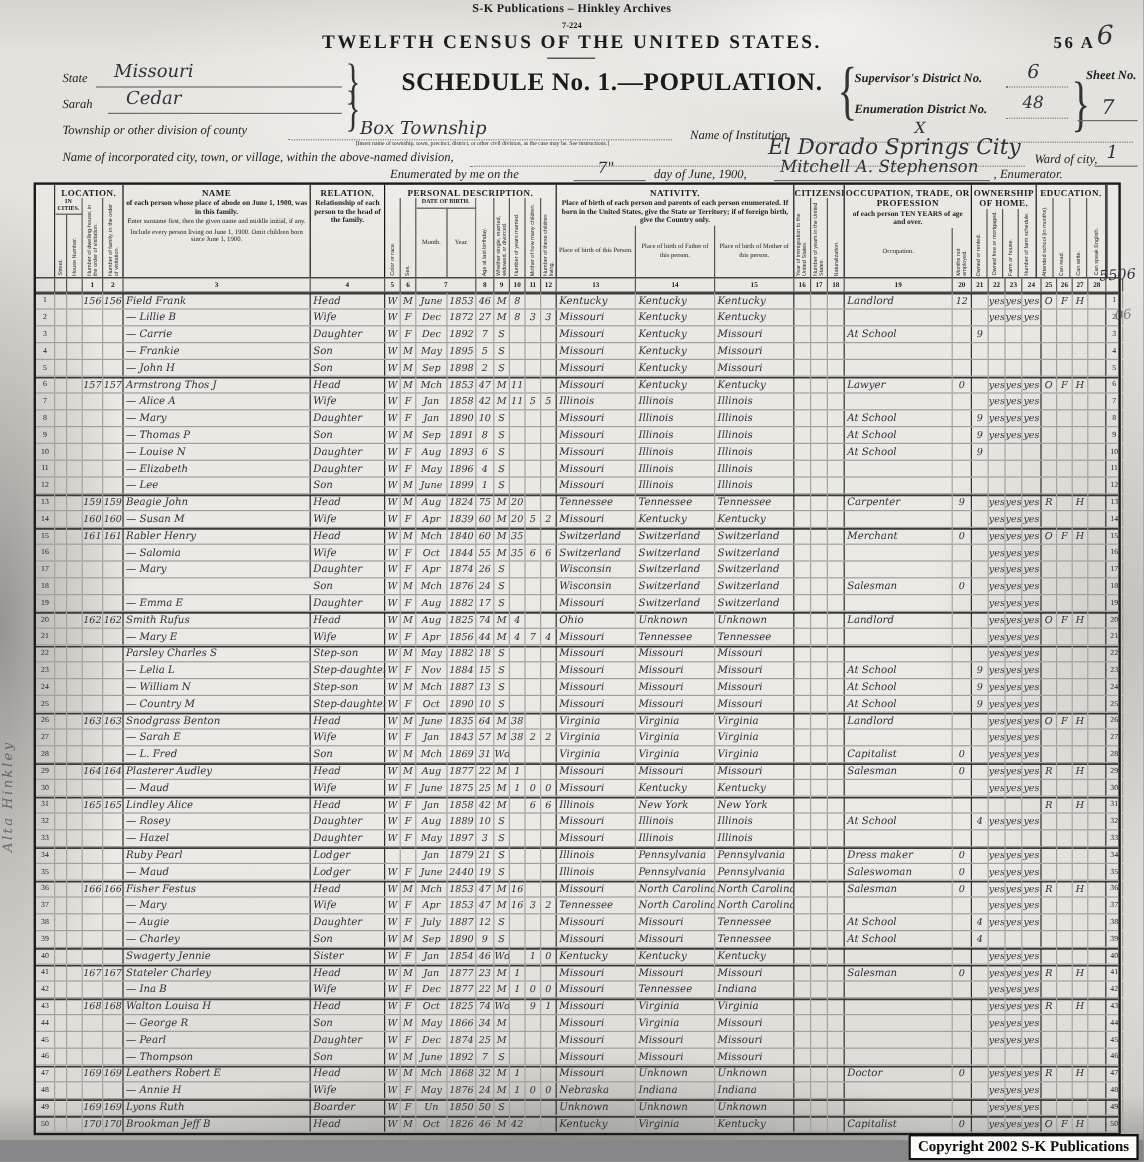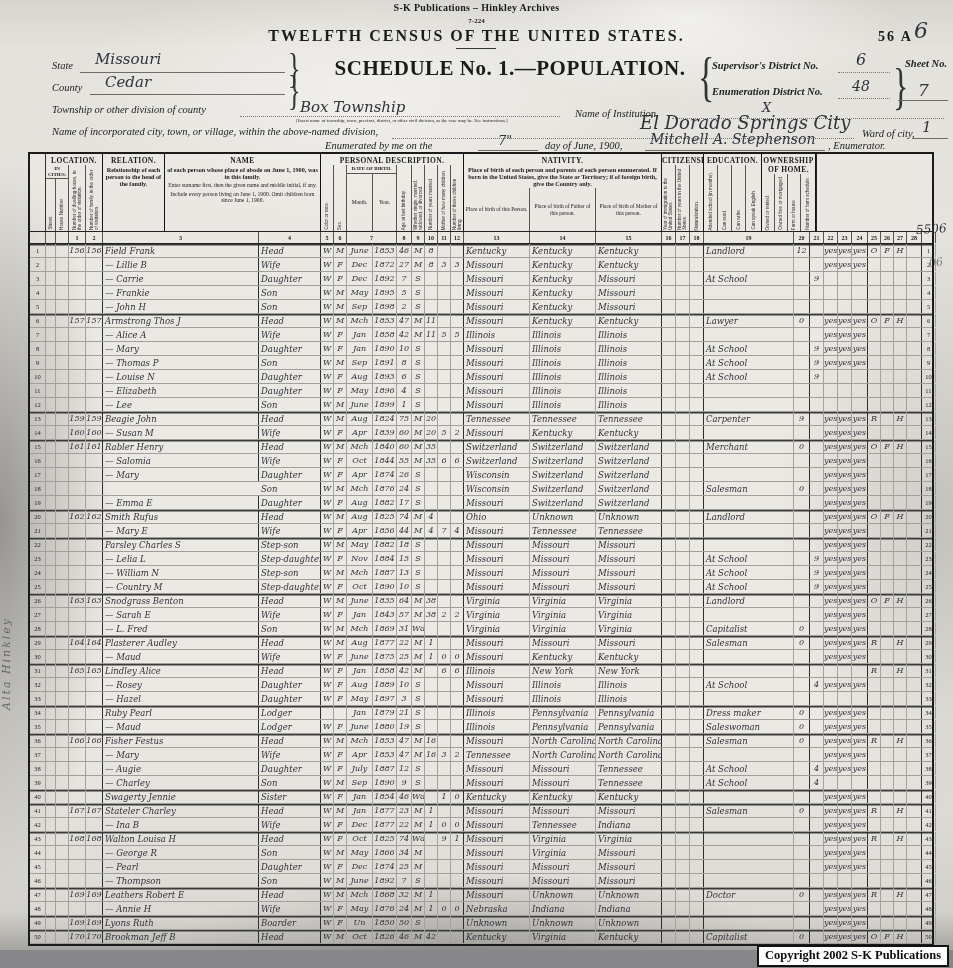--- a/index.html
+++ b/index.html
@@ -68,21 +68,21 @@
 <div class="abs bigtitle">TWELFTH CENSUS OF THE UNITED STATES.</div>
 <div class="titledash abs"></div>
 <div class="abs stamp">56 A</div>
 <div class="abs stamphand hand">6</div>
 
 <div class="abs prt" style="left:52px;top:60px">State</div>
 <div class="abs hand" style="left:95px;top:50px;font-size:15px">Missouri</div>
 <div class="rule" style="left:80px;top:72px;width:205px"></div>
 <div class="brace" style="left:288px;top:54px">}</div>
 
-<div class="abs prt" style="left:52px;top:82px">County</div>
+<div class="abs prt" style="left:52px;top:82px">Sarah</div>
 <div class="abs hand" style="left:105px;top:73px;font-size:15px">Cedar</div>
 <div class="rule" style="left:90px;top:94px;width:195px"></div>
 <div class="brace" style="left:288px;top:76px">}</div>
 
 <div class="abs schedtitle">SCHEDULE No. 1.—POPULATION.</div>
 
 <div class="brace" style="left:698px;top:58px;font-size:34px">{</div>
 <div class="abs prt" style="left:712px;top:60px;font-weight:bold">Supervisor's District No.</div>
 <div class="abs hand" style="left:856px;top:50px;font-size:16px">6</div>
 <div class="rule dotted" style="left:838px;top:72px;width:52px"></div>
@@ -135,30 +135,30 @@
             </div>
           </div>
           <div class="rotcell" style="width: 17px;">
             <div class="rot">Number of dwelling-house, in the order of visitation.</div>
           </div>
           <div class="rotcell" style="width: 17px;">
             <div class="rot">Number of family, in the order of visitation.</div>
           </div>
         </div>
       </div>
-      <div class="group" style="width: 62px;">
-        <div class="gtitle">RELATION.</div>
-        <div class="gtext first">Relationship of each person to the head of the family.</div>
-        <div class="grow"></div>
-      </div>
       <div class="group" style="width: 156px;">
         <div class="gtitle">NAME</div>
         <div class="gtext first">of each person whose place of abode on June 1, 1900, was in this family.</div>
         <div class="gtext">Enter surname first, then the given name and middle initial, if any.</div>
         <div class="gtext">Include every person living on June 1, 1900.  Omit children born since June 1, 1900.</div>
+        <div class="grow"></div>
+      </div>
+      <div class="group" style="width: 62px;">
+        <div class="gtitle">RELATION.</div>
+        <div class="gtext first">Relationship of each person to the head of the family.</div>
         <div class="grow"></div>
       </div>
       <div class="group" style="width: 143px;">
         <div class="gtitle">PERSONAL DESCRIPTION.</div>
         <div class="grow">
           <div class="rotcell" style="width: 13px;">
             <div class="rot">Color or race.</div>
           </div>
           <div class="rotcell" style="width: 13px;">
             <div class="rot">Sex.</div>
@@ -203,51 +203,61 @@
             <div class="rot">Year of immigration to the United States.</div>
           </div>
           <div class="rotcell" style="width: 14px;">
             <div class="rot">Number of years in the United States.</div>
           </div>
           <div class="rotcell" style="width: 14px;">
             <div class="rot">Naturalization.</div>
           </div>
         </div>
       </div>
-      <div class="group" style="width: 58px;">
-        <div class="gtitle">EDUCATION.</div>
+      <div class="group" style="width: 106px;">
+        <div class="gtitle">OCCUPATION, TRADE, OR PROFESSION</div>
+        <div class="gtext first">of each person TEN YEARS of age and over.</div>
         <div class="grow">
-          <div class="rotcell" style="width: 14px;">
-            <div class="rot">Attended school (in months).</div>
-          </div>
-          <div class="rotcell" style="width: 14px;">
-            <div class="rot">Can read.</div>
-          </div>
-          <div class="rotcell" style="width: 14px;">
-            <div class="rot">Can write.</div>
-          </div>
+          <div class="txtcell" style="width: 90px;">Occupation.</div>
           <div class="rotcell" style="width: 16px;">
-            <div class="rot">Can speak English.</div>
+            <div class="rot">Months not employed.</div>
           </div>
         </div>
       </div>
       <div class="group" style="width: 54px;">
         <div class="gtitle">OWNERSHIP OF HOME.</div>
         <div class="grow">
           <div class="rotcell" style="width: 13px;">
             <div class="rot">Owned or rented.</div>
           </div>
           <div class="rotcell" style="width: 13px;">
             <div class="rot">Owned free or mortgaged.</div>
           </div>
           <div class="rotcell" style="width: 13px;">
             <div class="rot">Farm or house.</div>
           </div>
           <div class="rotcell" style="width: 15px;">
             <div class="rot">Number of farm schedule.</div>
+          </div>
+        </div>
+      </div>
+      <div class="group" style="width: 58px;">
+        <div class="gtitle">EDUCATION.</div>
+        <div class="grow">
+          <div class="rotcell" style="width: 14px;">
+            <div class="rot">Attended school (in months).</div>
+          </div>
+          <div class="rotcell" style="width: 14px;">
+            <div class="rot">Can read.</div>
+          </div>
+          <div class="rotcell" style="width: 14px;">
+            <div class="rot">Can write.</div>
+          </div>
+          <div class="rotcell" style="width: 16px;">
+            <div class="rot">Can speak English.</div>
           </div>
         </div>
       </div>
       <div class="lncol r"></div>
     </div>
     <div class="numrow">
       <div class="numcell" style="width: 16px;"></div>
       <div class="numcell" style="width: 10px;"></div>
       <div class="numcell" style="width: 13px;"></div>
       <div class="numcell" style="width: 17px;">1</div>
@@ -1474,21 +1484,21 @@
       <div class="bcell ln" style="width: 16px;">35</div>
       <div class="bcell hc" style="width: 10px;"></div>
       <div class="bcell hc" style="width: 13px;"></div>
       <div class="bcell hc" style="width: 17px;"></div>
       <div class="bcell hc ge" style="width: 17px;"></div>
       <div class="bcell hl ge" style="width: 156px;">— Maud</div>
       <div class="bcell hl ge" style="width: 62px;">Lodger</div>
       <div class="bcell hc" style="width: 13px;">W</div>
       <div class="bcell hc" style="width: 13px;">F</div>
       <div class="bcell hc" style="width: 26px;">June</div>
-      <div class="bcell hc" style="width: 24px;">1880</div>
+      <div class="bcell hc" style="width: 24px;">2440</div>
       <div class="bcell hc" style="width: 15px;">19</div>
       <div class="bcell hc" style="width: 13px;">S</div>
       <div class="bcell hc" style="width: 13px;"></div>
       <div class="bcell hc" style="width: 13px;"></div>
       <div class="bcell hc ge" style="width: 13px;"></div>
       <div class="bcell hl" style="width: 66px;">Illinois</div>
       <div class="bcell hl" style="width: 66px;">Pennsylvania</div>
       <div class="bcell hl ge" style="width: 66px;">Pennsylvania</div>
       <div class="bcell hc" style="width: 14px;"></div>
       <div class="bcell hc" style="width: 14px;"></div>

